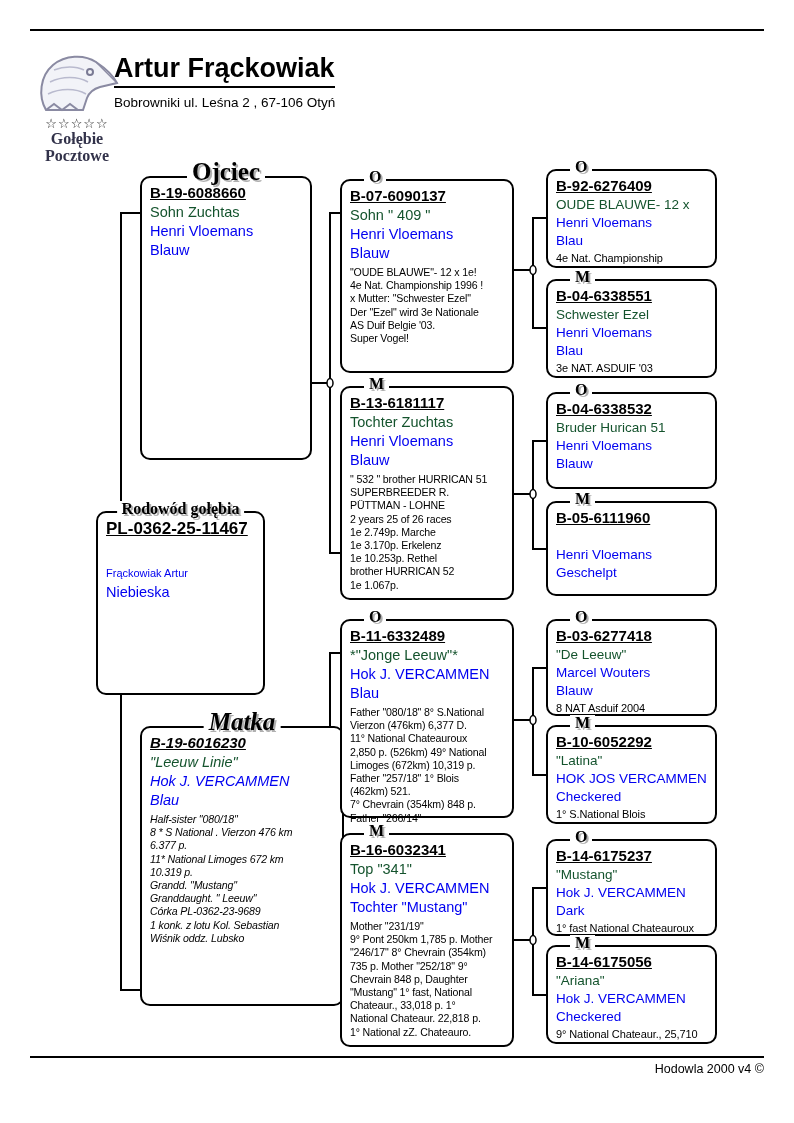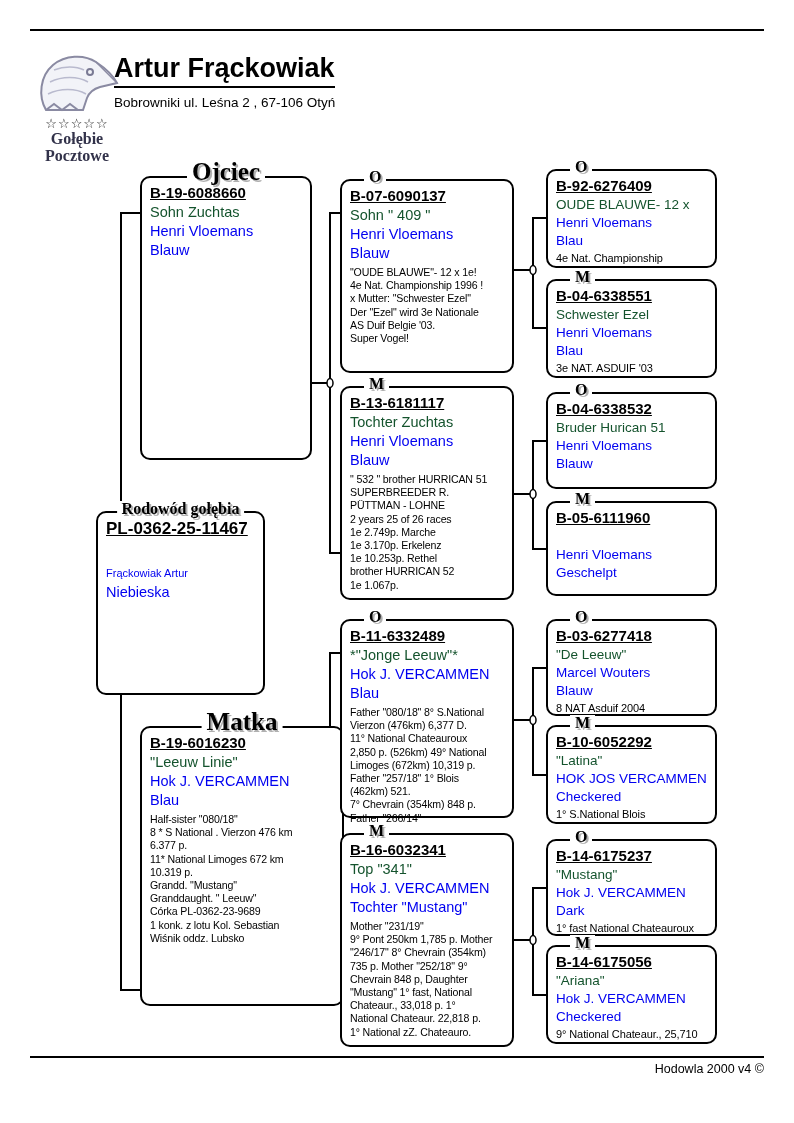--- a/index.html
+++ b/index.html
@@ -106,21 +106,21 @@
 
   <div class="box" style="left:76px;top:511px;width:169px;height:184px;margin-left:20px;">
     <div class="box-label lab-mid">Rodowód gołębia</div>
     <div class="inner">
       <div class="subj-ring">PL-0362-25-11467</div>
       <div class="subj-owner">Frąckowiak Artur</div>
       <div class="subj-color">Niebieska</div>
     </div>
   </div>
 
-  <div class="box" style="left:140px;top:726px;width:204px;height:280px;">
+  <div class="box" style="left:140px;top:726px;width:204px;height:280px;font-style:italic;">
     <div class="box-label lab-big">Matka</div>
     <div class="inner">
       <div class="ring">B-19-6016230</div>
       <div class="nm">"Leeuw Linie"</div>
       <div class="lf">Hok J. VERCAMMEN</div>
       <div class="cl">Blau</div>
       <div class="desc">Half-sister "080/18"
 8 * S National . Vierzon 476 km
 6.377 p.
 11* National Limoges 672 km

